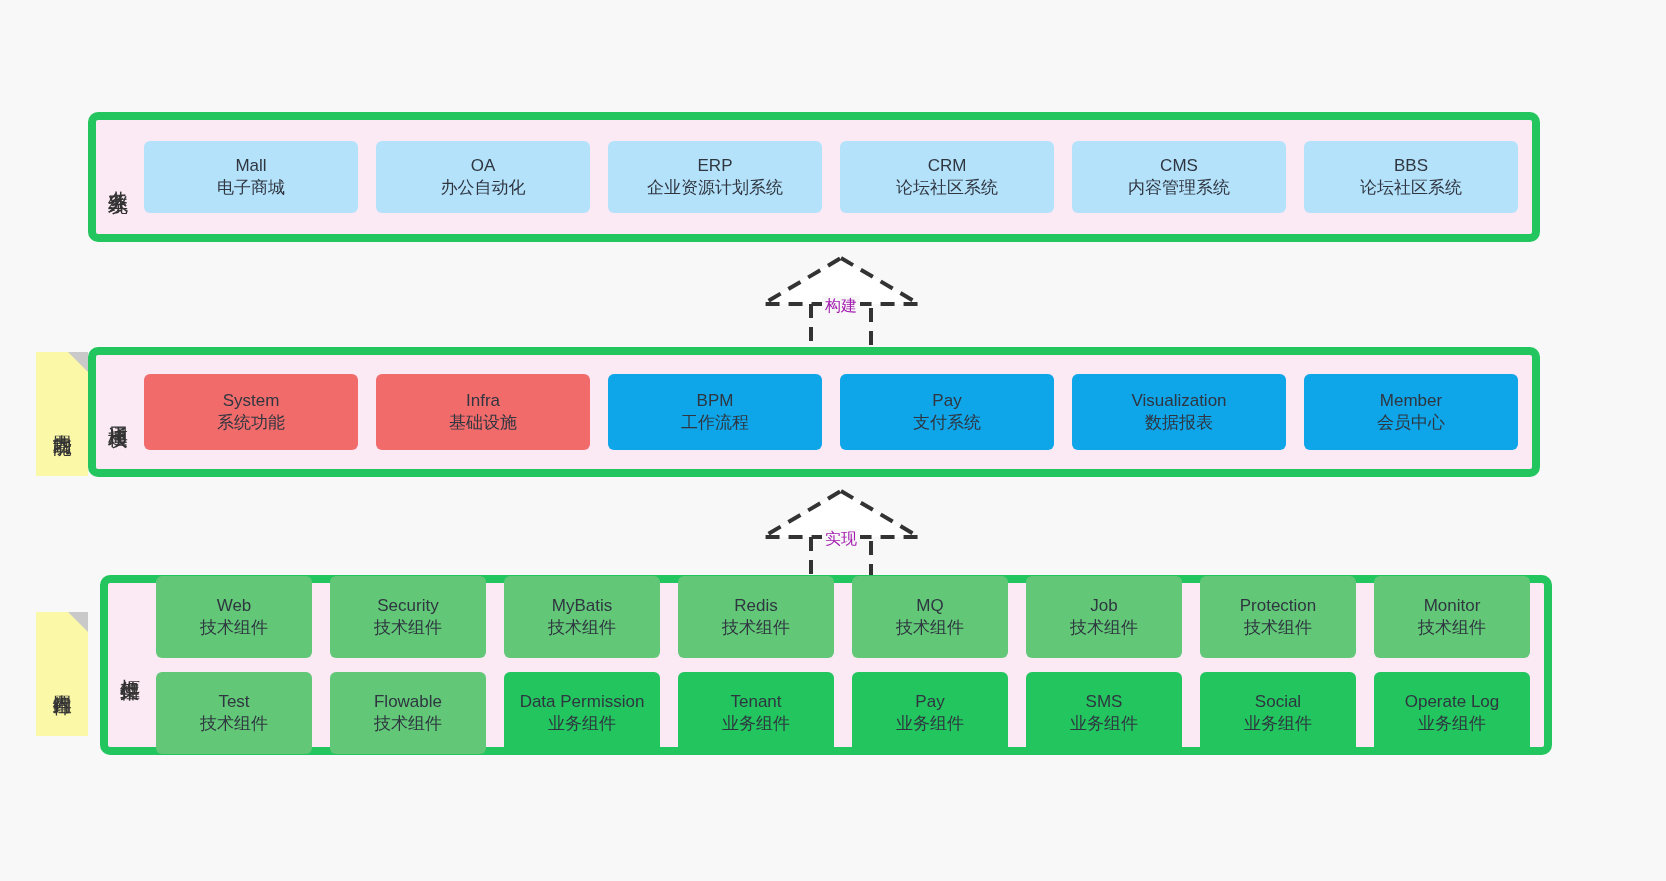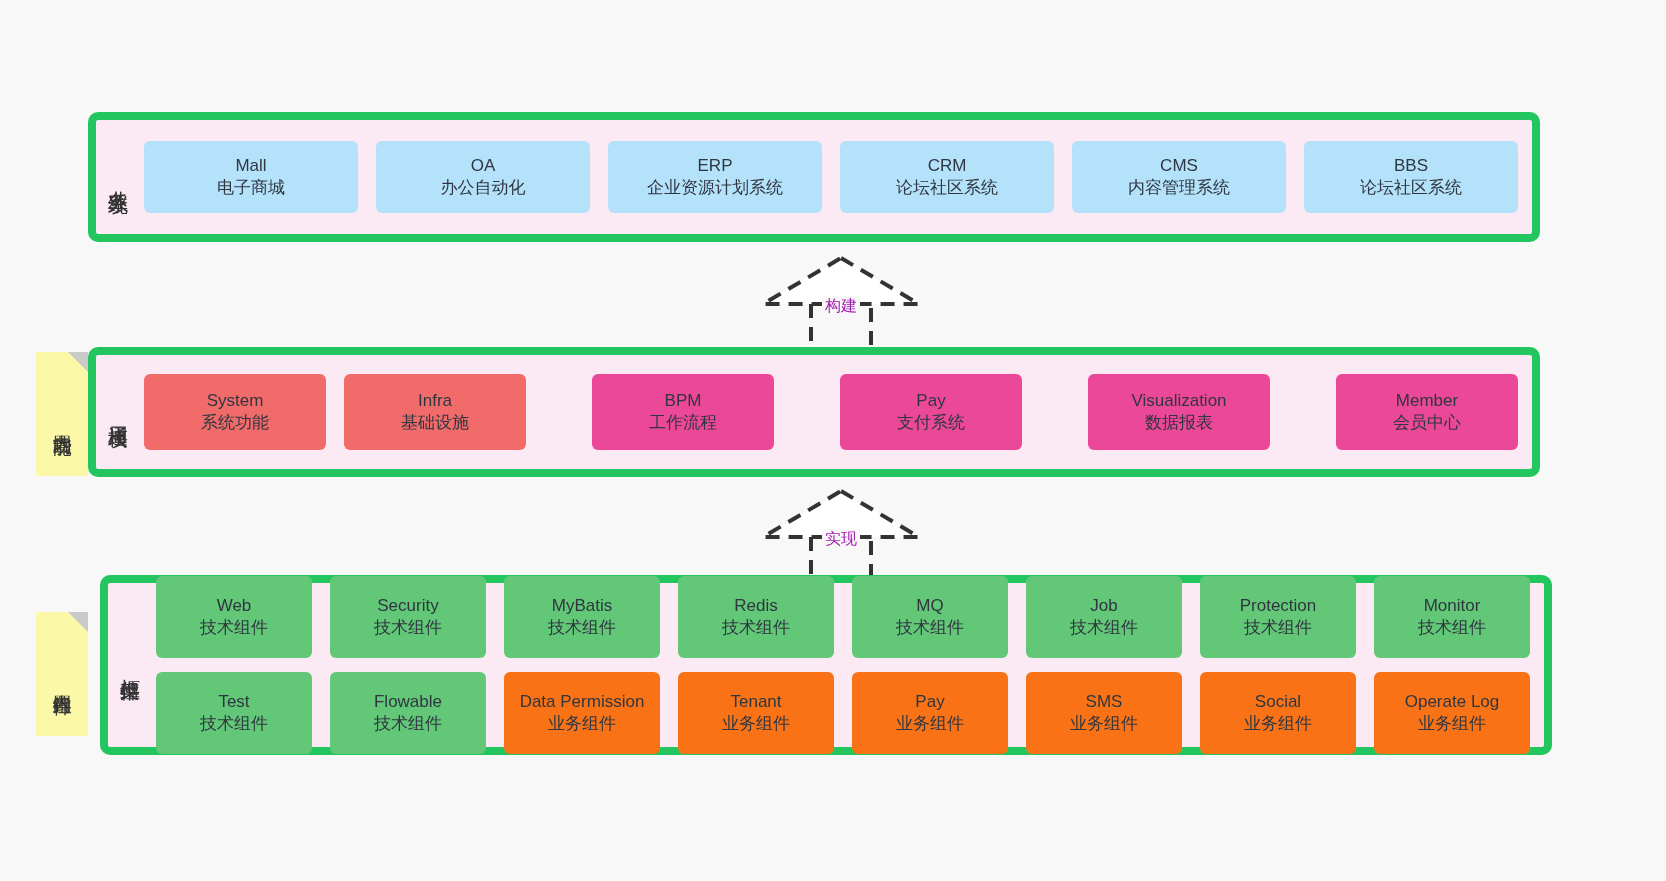--- a/index.html
+++ b/index.html
@@ -64,23 +64,23 @@
     color:#2f3640;
     box-sizing:border-box;
     padding:4px 6px;
   }
   .cell .t1{display:block;}
   .cell .t2{display:block;}
 
   
   .c-blue{background:#b5e2fb;}
   .c-red{background:#f26b6b;}
-  .c-pink{background:#ec4899;margin-left:48px;}
+  .c-pink{background:#0ea5e9;}
   .c-green{background:#62c878;}
-  .c-green-lt{background:#f97316;}
+  .c-green-lt{background:#22c55e;}
 
   
   #layer-business{left:88px;top:112px;width:1452px;height:130px;}
   #layer-business .cell{height:72px;}
 
   #layer-modules{left:88px;top:347px;width:1452px;height:130px;}
   #layer-modules .cell{height:76px;text-align:center;}
 
   #layer-framework{left:100px;top:575px;width:1452px;height:180px;}
   #layer-framework .cell{height:82px;}

